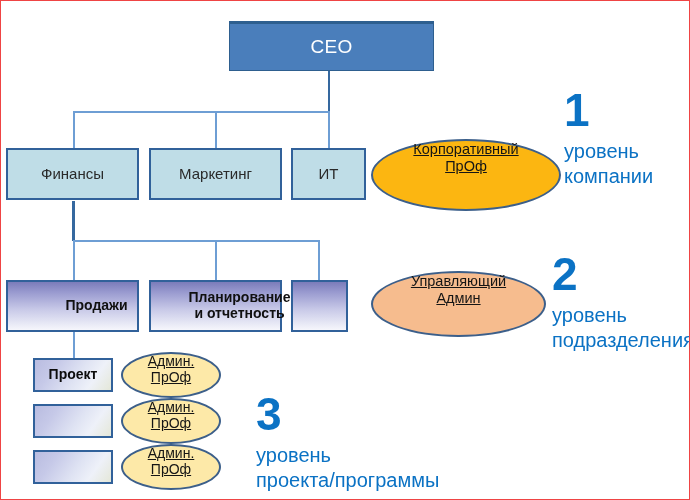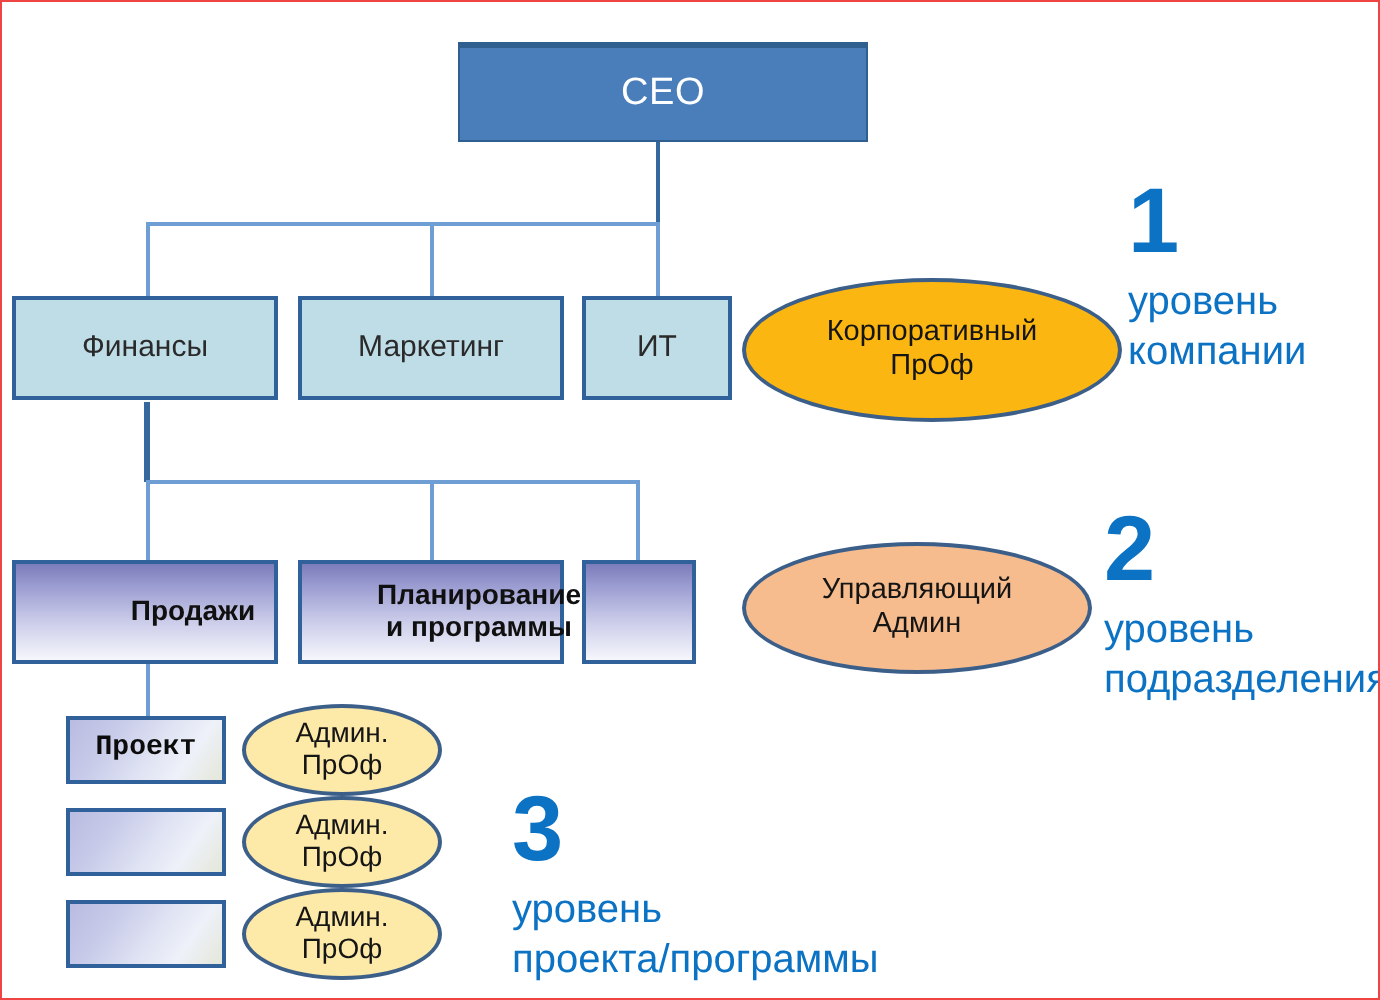--- a/index.html
+++ b/index.html
@@ -59,33 +59,32 @@
     padding-left: 48px;
   }
 
   
   .proj {
     background: linear-gradient(125deg, #b9bce0 0%, #c6c9e8 25%, #dfe3f3 55%, #eef1f9 75%, #e4e7d8 100%);
     border: 2px solid #31619a;
     color: #0c0c0c;
     font-size: 14px;
     font-weight: bold;
-    font-family: Liberation Mono, monospace;
   }
 
   
   .ellipse {
     position: absolute;
     box-sizing: border-box;
     display: flex;
-    align-items: center;
     justify-content: center;
     text-align: center;
     border-radius: 50%;
     line-height: 1.14;
+    text-decoration: underline;
   }
   .ell-corp {
     background: #fcb611;
     border: 2px solid #3c5f8a;
     color: #151515;
     font-size: 14.5px;
   }
   .ell-mgr {
     background: #f6bc8e;
     border: 2px solid #3c5f8a;
@@ -172,21 +171,21 @@
     <span class="num">1</span>
     <span class="cap" style="margin-top:8px;">уровень
 компании</span>
   </div>
 
   <div class="node unit" style="left:5px; top:279px; width:133px; height:52px;">
     <span style="white-space:pre-line;">Продажи</span>
   </div>
   <div class="node unit" style="left:148px; top:279px; width:133px; height:52px;">
     <span style="white-space:pre-line;">Планирование
-и программы</span>
+и отчетность</span>
   </div>
   <div class="node unit" style="left:290px; top:279px; width:57px; height:52px;">
     <span></span>
   </div>
 
   <div class="ellipse ell-mgr" style="left:370px; top:270px; width:175px; height:66px;">
     <span style="white-space:pre-line;">Управляющий
 Админ</span>
   </div>
 

